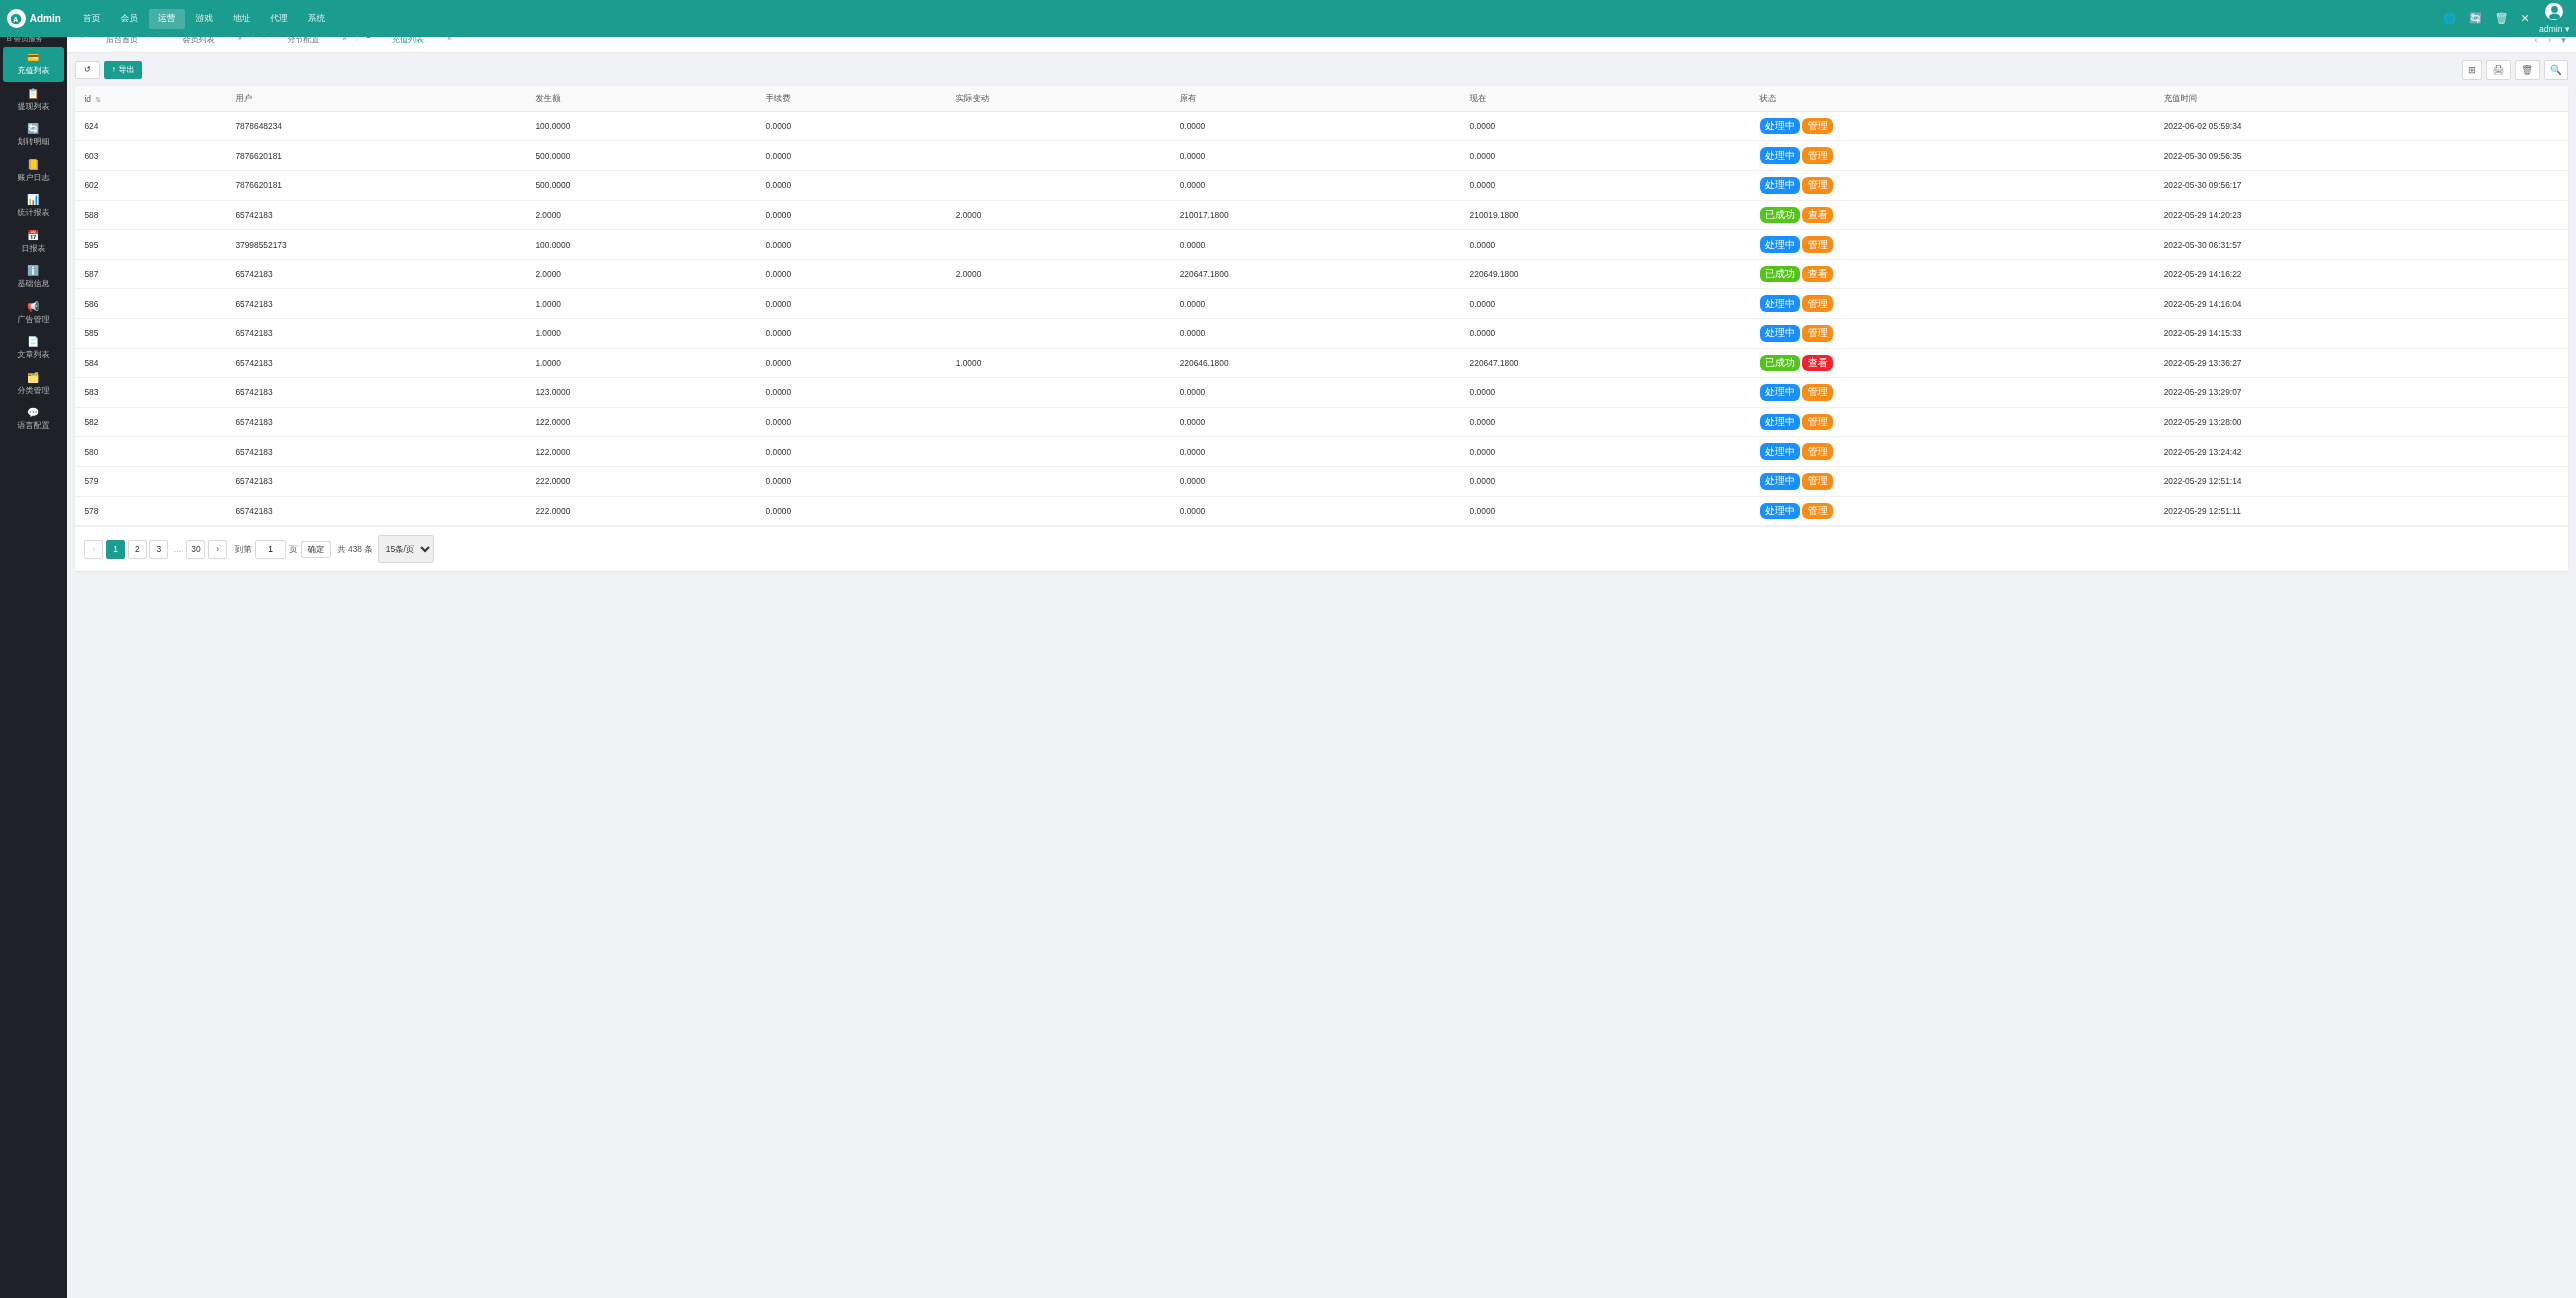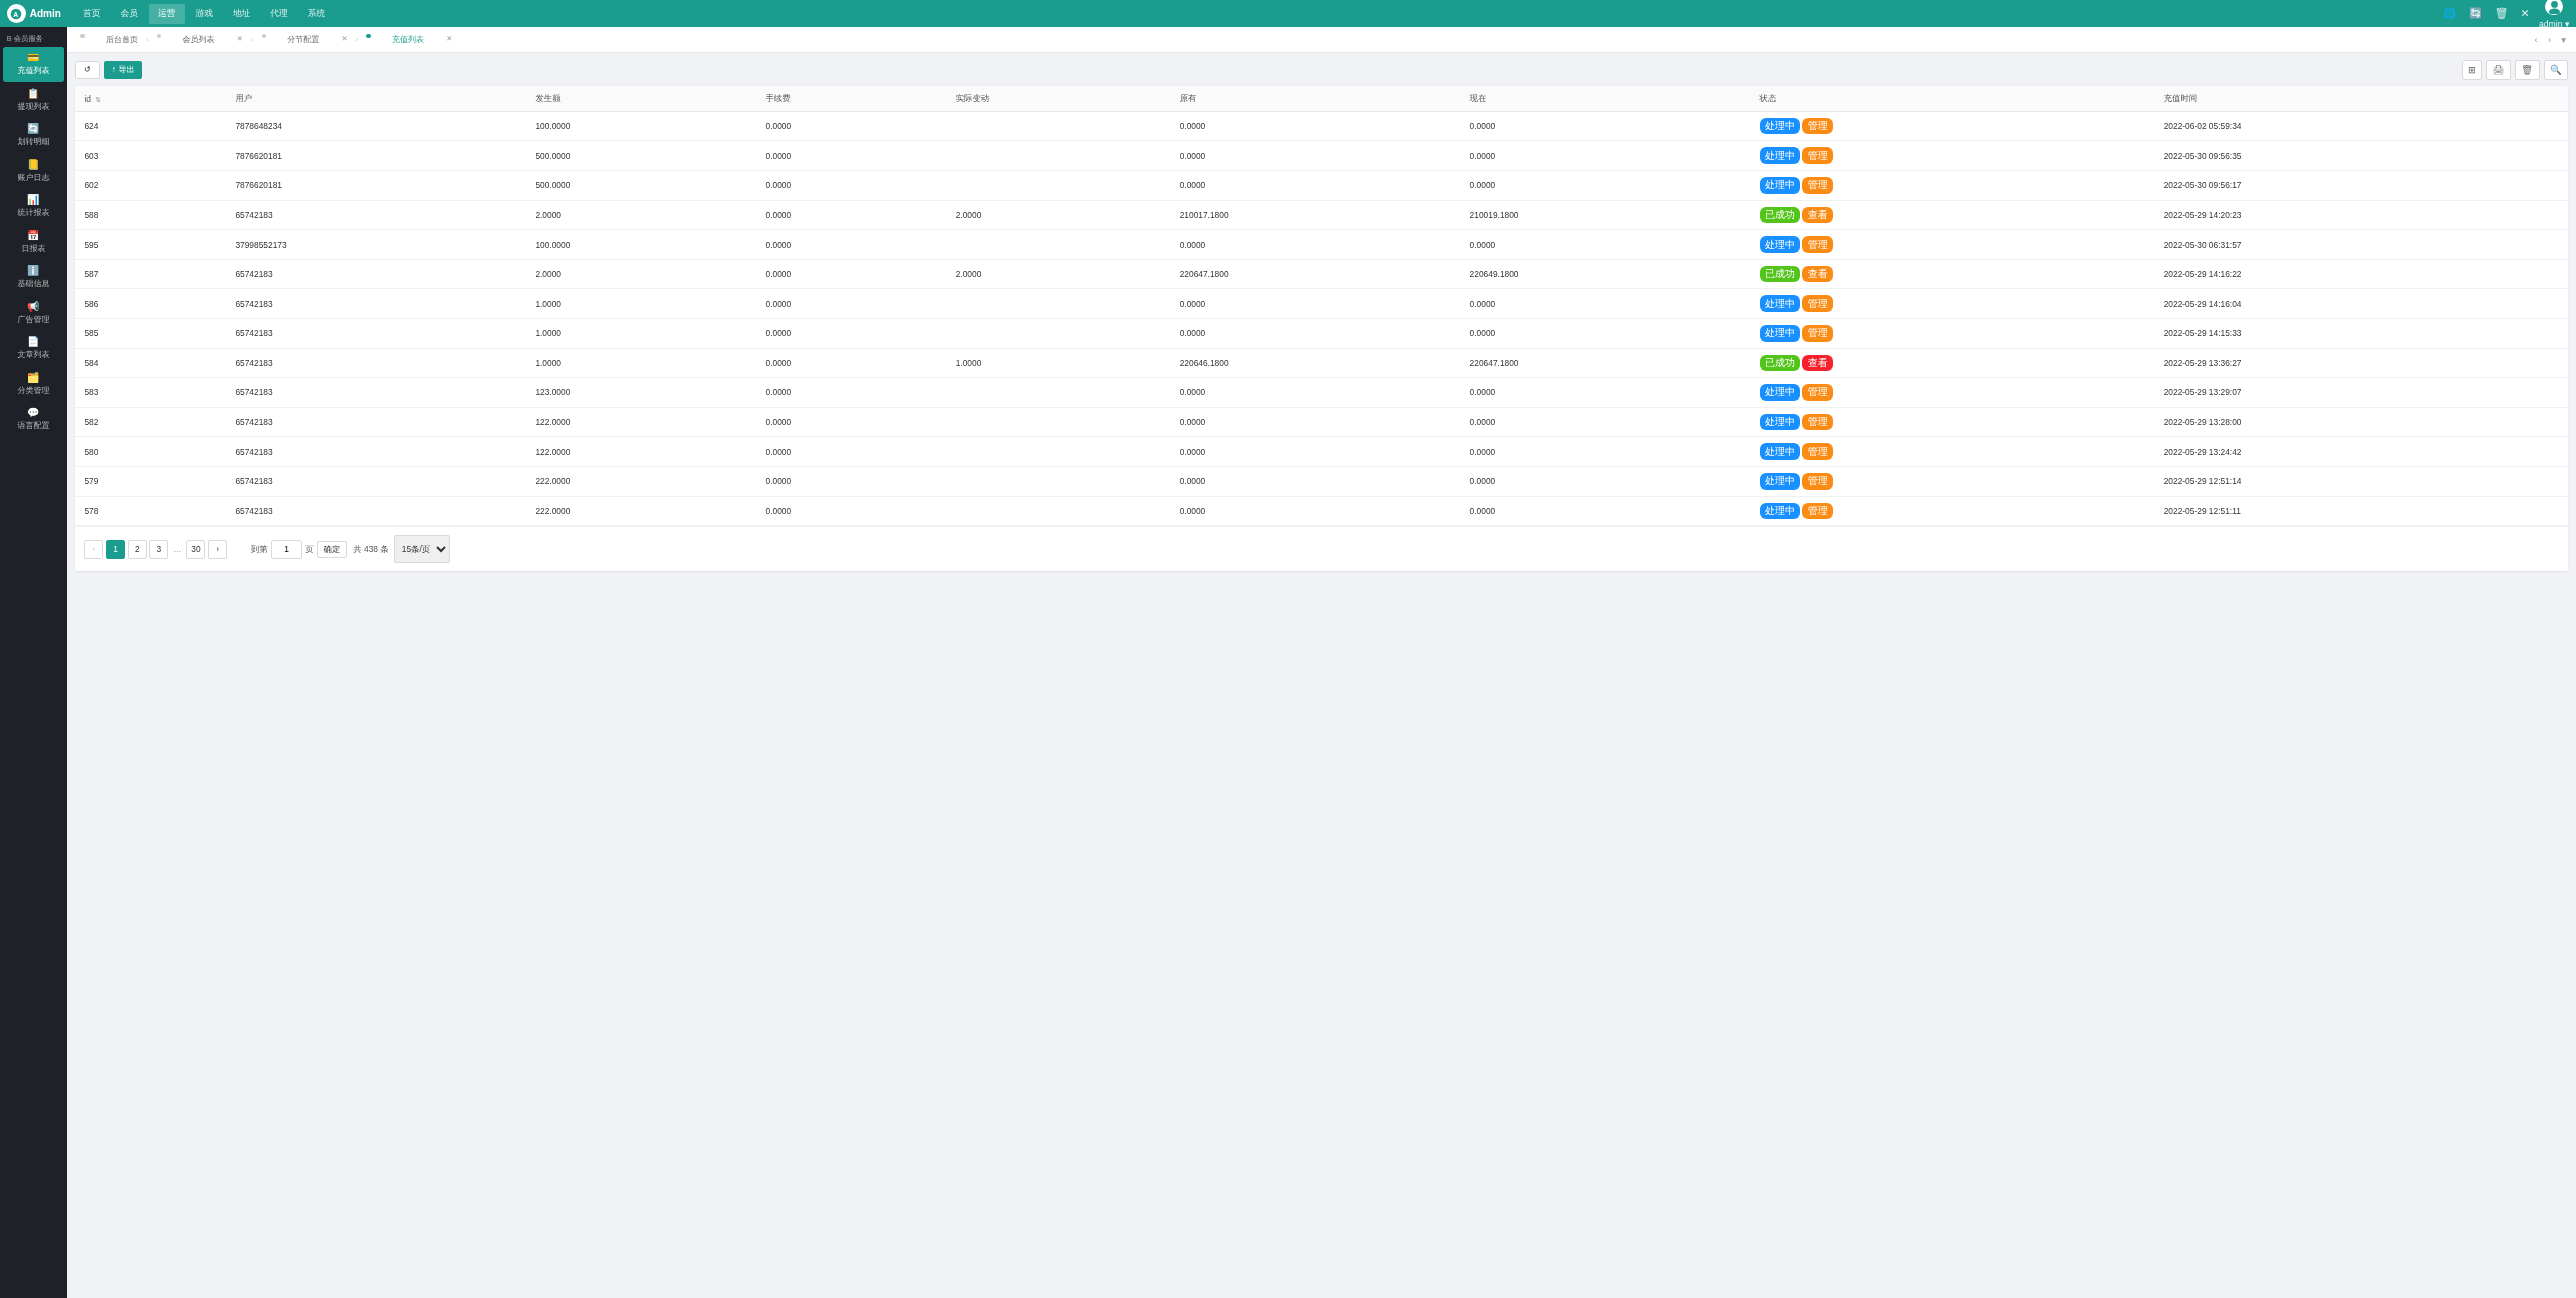--- a/index.html
+++ b/index.html
@@ -1,20 +1,20 @@
 <!DOCTYPE html>
 <html style="font-size:10.8px"><head>
   <meta charset="utf-8">
   <style>
     * { box-sizing: border-box; margin: 0; padding: 0; }
     body { font-family: 'Microsoft YaHei', Arial, sans-serif; font-size: 8.7px; background: #f0f2f5; color: #333; }
 
     
     .top-nav {
-      display: flex; align-items: center; background: #1a9d8f; height: 27px; padding: 0 6.7px; position: fixed; top: 0; left: 0; right: 0; z-index: 100;
+      display: flex; align-items: center; background: #1a9d8f; height: 37px; padding: 0 6.7px; position: fixed; top: 0; left: 0; right: 0; z-index: 100;
     }
     .top-nav .logo { display: flex; align-items: center; gap: 4px; color: white; font-weight: bold; font-size: 10px; width: 67px; }
     .logo-icon { width: 19px; height: 19px; background: white; border-radius: 50%; display: flex; align-items: center; justify-content: center; }
     .logo-icon svg { width: 12px; height: 12px; }
     .top-nav .nav-items { display: flex; align-items: center; gap: 1.3px; flex: 1; }
     .nav-item { color: rgba(255,255,255,0.85); padding: 4px 9.4px; cursor: pointer; border-radius: 2px; font-size: 8.7px; }
     .nav-item:hover, .nav-item.active { background: rgba(255,255,255,0.2); color: white; }
     .top-nav .nav-right { display: flex; align-items: center; gap: 6.7px; }
     .nav-icon-btn { color: rgba(255,255,255,0.85); cursor: pointer; padding: 2.7px; border-radius: 2px; font-size: 10.8px; }
     .user-info { display: flex; align-items: center; gap: 4px; color: rgba(255,255,255,0.9); cursor: pointer; flex-direction: column; }
@@ -72,21 +72,21 @@
     .badge-orange { background: #fa8c16; color: white; }
     .badge-green { background: #52c41a; color: white; }
     .badge-red { background: #f5222d; color: white; }
 
     
     .pagination { display: flex; align-items: center; gap: 2.7px; padding: 8px 9.4px; background: white; border-top: 0.7px solid #f0f0f0; }
     .page-btn { width: 19px; height: 19px; display: flex; align-items: center; justify-content: center; border: 0.7px solid #d9d9d9; border-radius: 2px; cursor: pointer; font-size: 8.4px; background: white; color: #333; }
     .page-btn.active { background: #1a9d8f; border-color: #1a9d8f; color: white; }
     .page-btn.disabled { color: #ccc; cursor: not-allowed; }
     .page-dots { padding: 0 2.7px; color: #999; }
-    .page-jump { display: flex; align-items: center; gap: 3.4px; margin-left: 21px; font-size: 8.4px; color: #555; }
+    .page-jump { display: flex; align-items: center; gap: 3.4px; margin-left: 5px; font-size: 8.4px; color: #555; }
     .page-jump input { width: 31px; height: 19px; border: 0.7px solid #d9d9d9; border-radius: 2px; text-align: center; font-size: 8.4px; outline: none; }
     .page-confirm { padding: 2px 5.4px; border: 0.7px solid #d9d9d9; background: white; border-radius: 2px; cursor: pointer; font-size: 8.4px; color: #333; }
     .page-total { margin-left: 4px; font-size: 8.4px; color: #555; }
     .page-size-select { margin-left: 2.7px; height: 28px; border: 0.7px solid #d9d9d9; border-radius: 2px; font-size: 8.4px; color: #333; padding: 0 2.7px; cursor: pointer; outline: none; }
   </style>
 </head>
 <body>
 
 <nav class="top-nav">
   <div class="logo">

